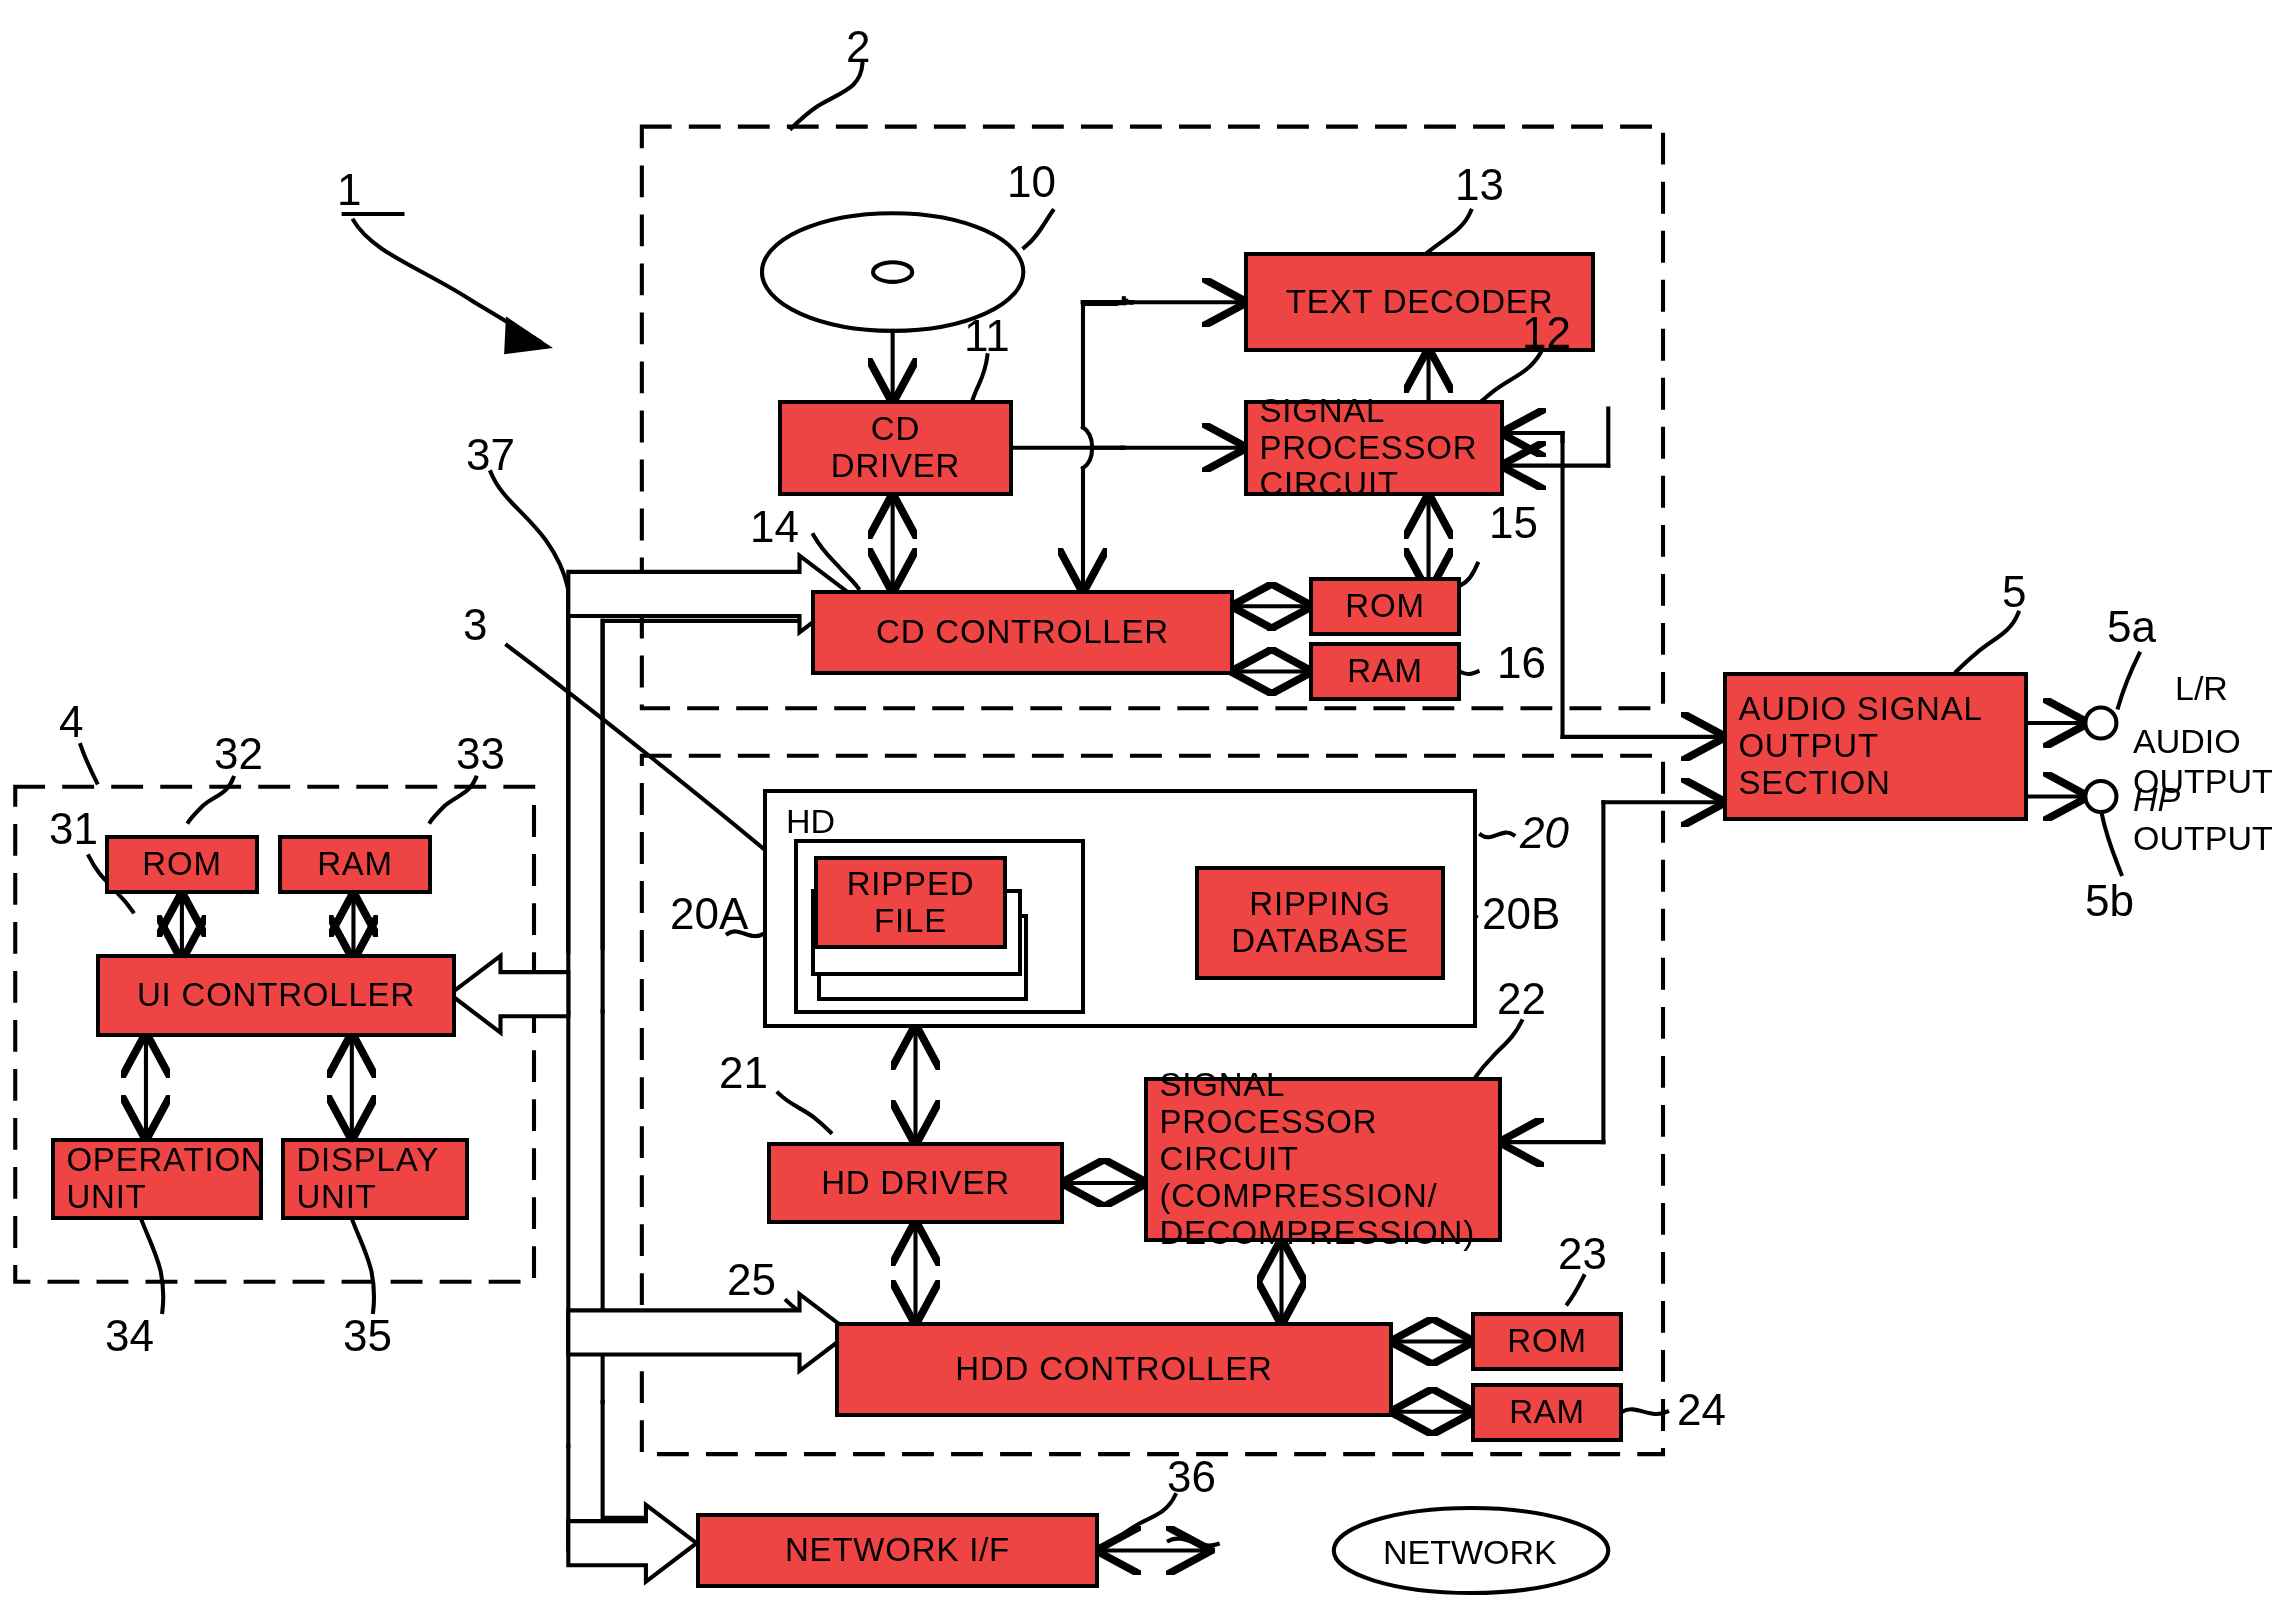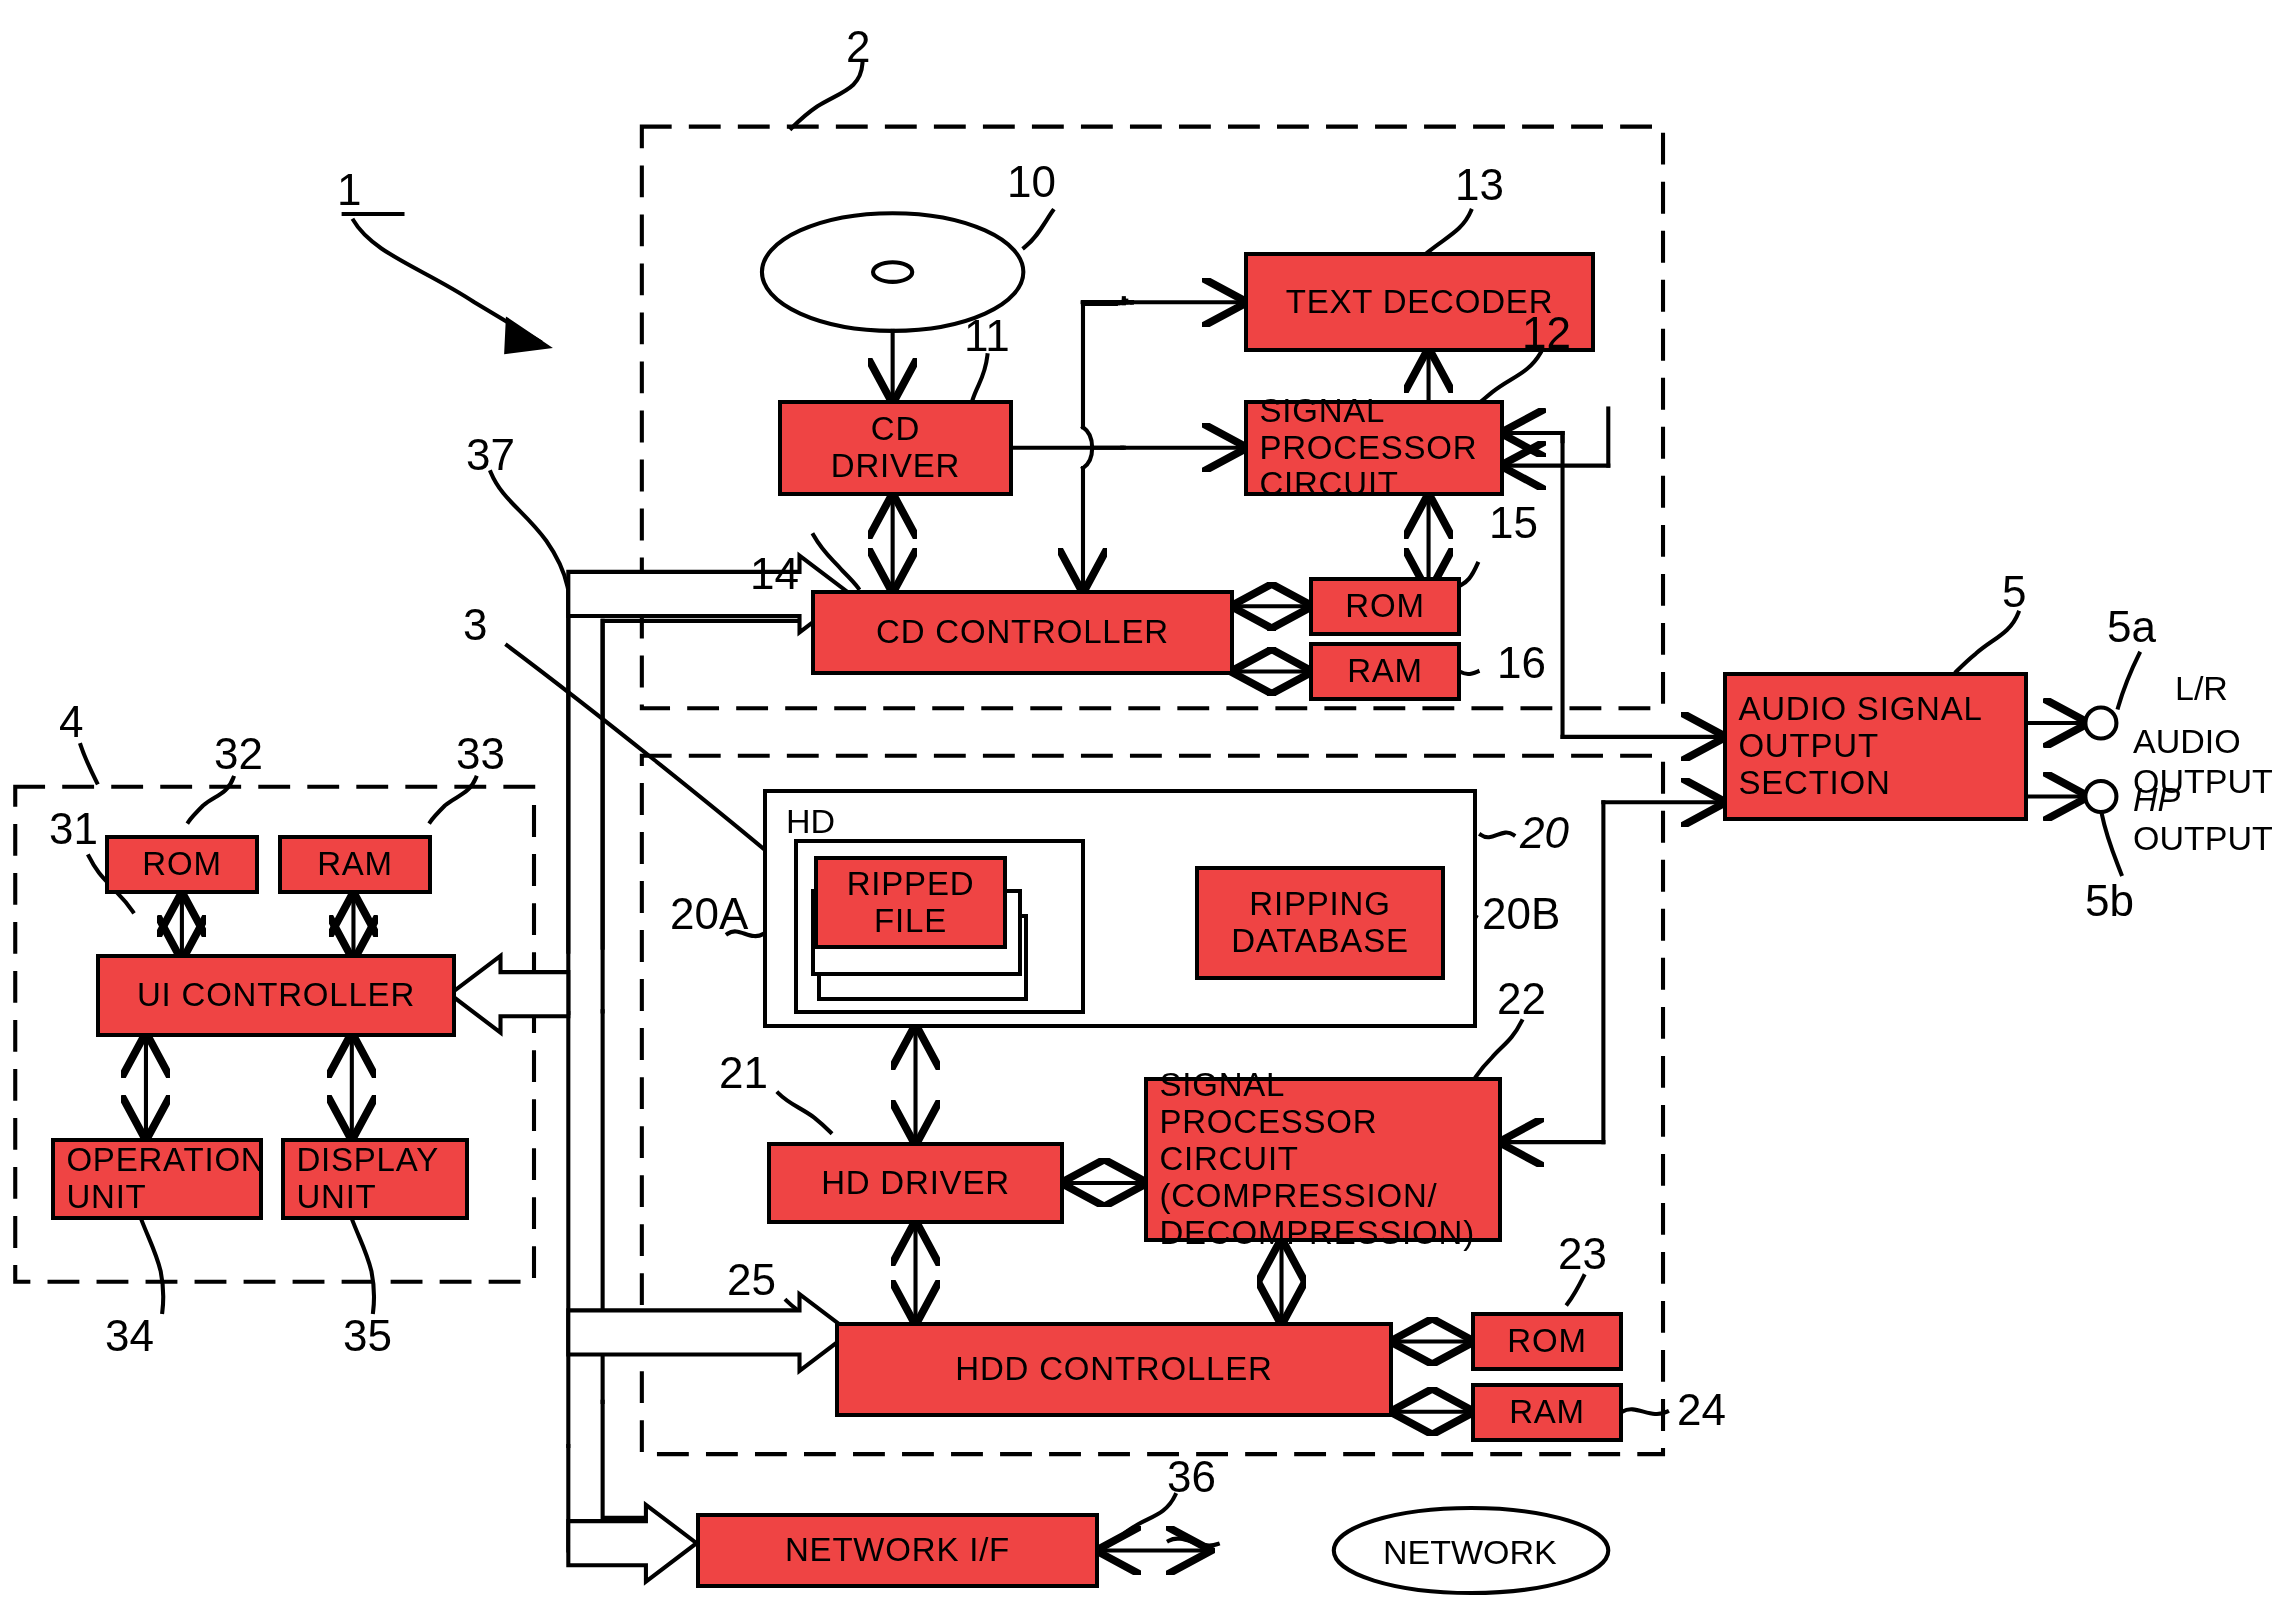--- a/index.html
+++ b/index.html
@@ -308,21 +308,21 @@
   <div class="lbl" style="left:846px;top:24.5px;">2</div>
   <div class="lbl" style="left:463px;top:603px;">3</div>
   <div class="lbl" style="left:59px;top:700px;">4</div>
   <div class="lbl" style="left:2002px;top:570px;">5</div>
   <div class="lbl" style="left:2107px;top:605px;">5a</div>
   <div class="lbl" style="left:2085px;top:879px;">5b</div>
   <div class="lbl" style="left:1007px;top:160px;">10</div>
   <div class="lbl" style="left:964px;top:314px;">11</div>
   <div class="lbl" style="left:1522px;top:311px;">12</div>
   <div class="lbl" style="left:1455px;top:163px;">13</div>
-  <div class="lbl" style="left:750px;top:505px;margin-top:47px;">14</div>
+  <div class="lbl" style="left:750px;top:505px;">14</div>
   <div class="lbl" style="left:1489px;top:501px;">15</div>
   <div class="lbl" style="left:1497px;top:641px;">16</div>
   <div class="lbl" style="left:1520px;top:811px;font-style:italic;">20</div>
   <div class="lbl" style="left:670px;top:892px;">20A</div>
   <div class="lbl" style="left:1482px;top:892px;">20B</div>
   <div class="lbl" style="left:719px;top:1051px;">21</div>
   <div class="lbl" style="left:1497px;top:977px;">22</div>
   <div class="lbl" style="left:1558px;top:1232px;">23</div>
   <div class="lbl" style="left:1677px;top:1388px;">24</div>
   <div class="lbl" style="left:727px;top:1258px;">25</div>

